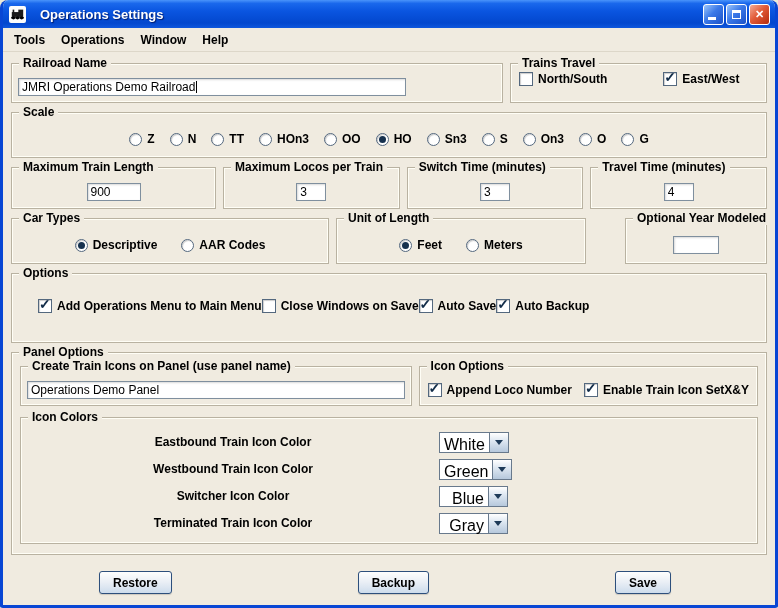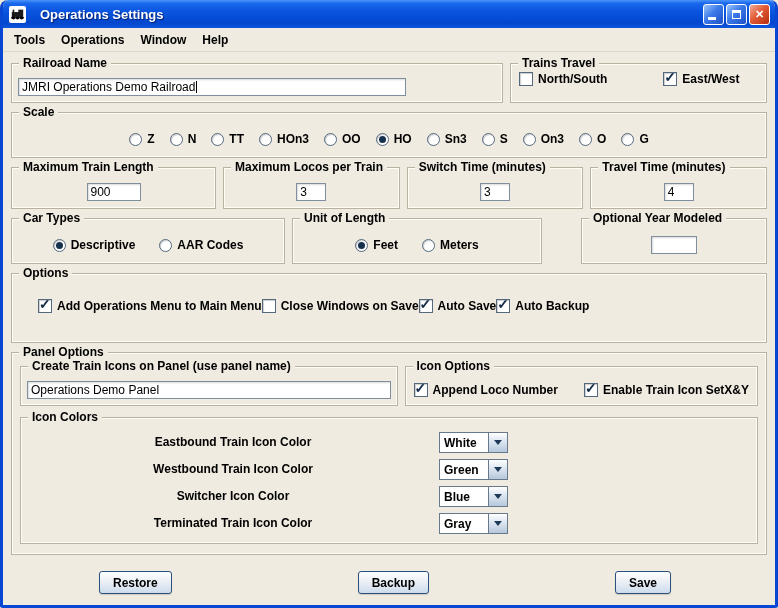--- a/index.html
+++ b/index.html
@@ -60,38 +60,38 @@
   #grp-trains{flex:1;height:40px;display:flex;align-items:flex-start;gap:56px;padding:8px 8px 0;}
 
   #grp-scale{height:46px;display:flex;align-items:center;justify-content:center;gap:15px;padding-top:8px;}
 
   .limit-group{height:42px;display:flex;align-items:center;justify-content:center;padding-top:8px;}
   #grp-maxlen{width:205px;}
   #grp-maxlocos,#grp-switchtime,#grp-traveltime{flex:1;}
   #grp-maxlen .tf{width:54px;}
   #grp-maxlocos .tf,#grp-switchtime .tf,#grp-traveltime .tf{width:30px;}
 
-  #grp-cartypes{width:274px;height:46px;display:flex;align-items:center;justify-content:center;gap:24px;padding-top:8px;}
+  #grp-cartypes{width:318px;height:46px;display:flex;align-items:center;justify-content:center;gap:24px;padding-top:8px;}
   #grp-unit{width:250px;height:46px;display:flex;align-items:center;justify-content:center;gap:24px;padding-top:8px;}
   #grp-year{flex:1;height:46px;display:flex;align-items:center;justify-content:center;padding-top:8px;margin-left:32px;}
   #grp-year .tf{width:46px;}
 
   #grp-options{height:70px;display:flex;align-items:center;justify-content:flex-start;padding:12px 26px 16px;}
 
   #grp-panel{padding:4px 8px 10px;display:flex;flex-direction:column;}
   #grp-create{width:424px;height:40px;display:flex;align-items:center;padding:8px 6px 0;}
   #grp-create .tf{flex:1;}
-  #grp-iconopts{flex:1;height:40px;display:flex;align-items:center;gap:26px;padding:8px 8px 0;}
+  #grp-iconopts{flex:1;height:40px;display:flex;align-items:center;gap:12px;padding:8px 8px 0;}
   #grp-iconcolors{margin-top:11px;padding:12px 6px 8px;display:flex;flex-direction:column;gap:3px;}
   .color-row{display:flex;align-items:center;height:24px;}
   .color-label{width:412px;text-align:center;font-size:12px;font-weight:bold;}
 
   
   .combo{display:inline-flex;height:21px;border:1px solid #68798c;background:#fff;box-sizing:border-box;}
-  .combo-val{min-width:40px;padding:3px 4px 0;font-size:12px;font-weight:bold;}
+  .combo-val{min-width:40px;padding:3px 4px 0;font-size:16px;font-weight:normal;text-align:right;}
   .combo-btn{width:18px;background:linear-gradient(180deg,#ffffff 0%,#dfe8f2 40%,#b6c8dc 100%);
     border-left:1px solid #68798c;display:flex;align-items:center;justify-content:center;}
   .combo-arrow{width:0;height:0;border-left:4px solid transparent;border-right:4px solid transparent;border-top:5px solid #1e3a58;}
 
   
   .btnrow{display:flex;align-items:center;justify-content:space-between;margin-top:16px;padding:0 96px 0 88px;}
   .btn{height:23px;padding:0 13px;border:1px solid #2d4f7c;border-radius:3px;
     background:linear-gradient(180deg,#fefefe 0%,#e9eef5 50%,#cddcec 100%);
     font-family:inherit;font-size:12px;font-weight:bold;color:#000;box-shadow:0 1px 1px rgba(0,0,0,.15);}
 </style>

